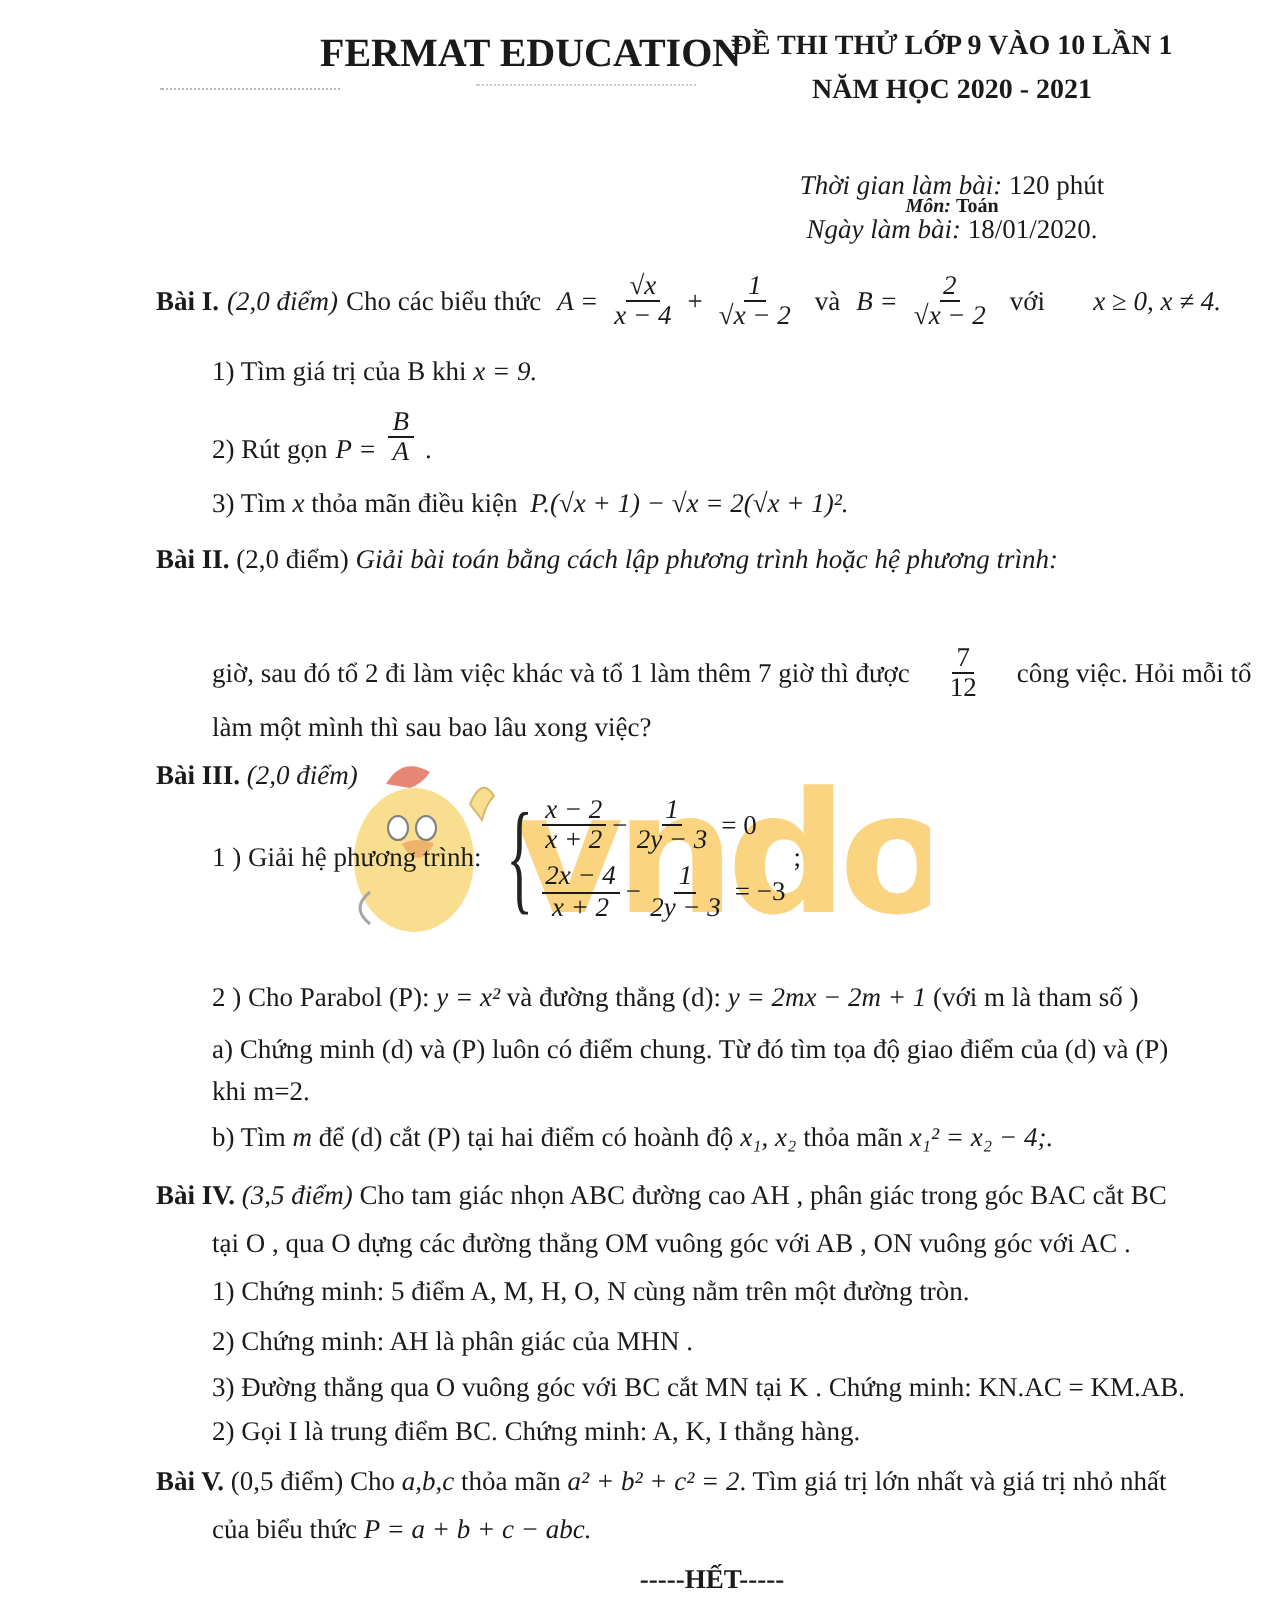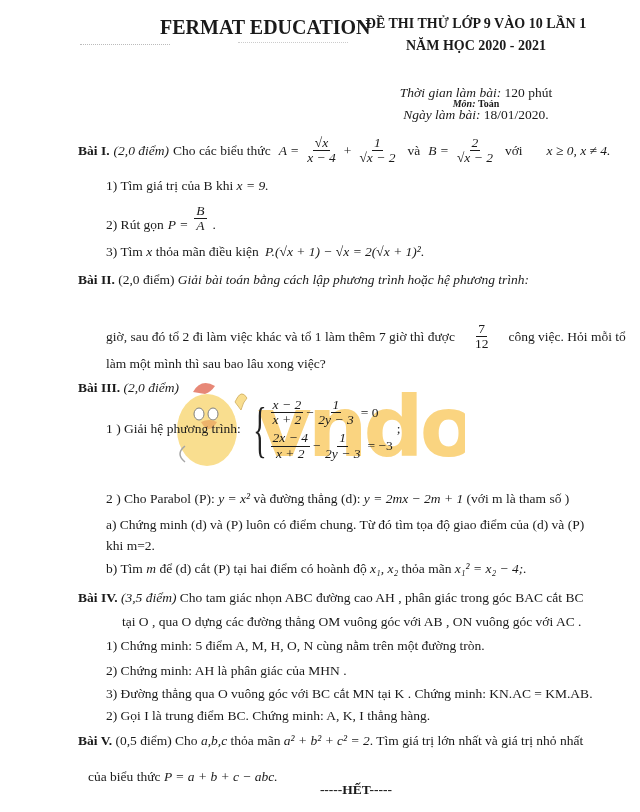--- a/index.html
+++ b/index.html
@@ -173,33 +173,33 @@
     <span class="m">x₁, x₂</span>
     <span>thỏa mãn</span>
     <span class="m">x₁² = x₂ − 4;.</span>
   </div>
 
   <div class="abs" style="left:78px; top:590px;">
     <span class="b">Bài IV.</span>
     <span class="i">(3,5 điểm)</span>
     <span>Cho tam giác nhọn  ABC đường cao  AH , phân giác trong góc  BAC  cắt  BC</span>
   </div>
-  <div class="abs" style="left:122px; top:614px;text-align:center;">tại  O  , qua  O   dựng các đường thẳng  OM  vuông góc với  AB , ON  vuông góc với  AC .</div>
+  <div class="abs" style="left:106px; top:614px;text-align:center;">tại  O  , qua  O   dựng các đường thẳng  OM  vuông góc với  AB , ON  vuông góc với  AC .</div>
   <div class="abs" style="left:106px; top:638px;">1) Chứng minh: 5 điểm  A, M, H, O, N  cùng nằm trên một đường tròn.</div>
   <div class="abs" style="left:106px; top:663px;">2) Chứng minh:  AH  là phân giác của  MHN  .</div>
   <div class="abs" style="left:106px; top:686px;">3) Đường thẳng qua  O  vuông góc với  BC  cắt  MN  tại  K . Chứng minh:  KN.AC = KM.AB.</div>
   <div class="abs" style="left:106px; top:708px;">2) Gọi  I  là trung điểm  BC. Chứng minh: A, K, I  thẳng hàng.</div>
 
   <div class="abs" style="left:78px; top:733px;">
     <span class="b">Bài V.</span>
     <span>(0,5 điểm)</span>
     <span>Cho</span>
     <span class="m">a,b,c</span>
     <span>thỏa mãn</span>
     <span class="m">a² + b² + c² = 2</span><span>. Tìm giá trị lớn nhất và giá trị nhỏ nhất</span>
   </div>
-  <div class="abs" style="left:88px; top:757px;margin-top:12px;">
+  <div class="abs" style="left:106px; top:757px;">
     <span>của biểu thức</span>
     <span class="m">P = a + b + c − abc.</span>
   </div>
 
   <div class="abs b center" style="left:0; top:782px; width:640px;margin-left:36px;">-----HẾT-----</div>
 </div>
 
 </body></html>

